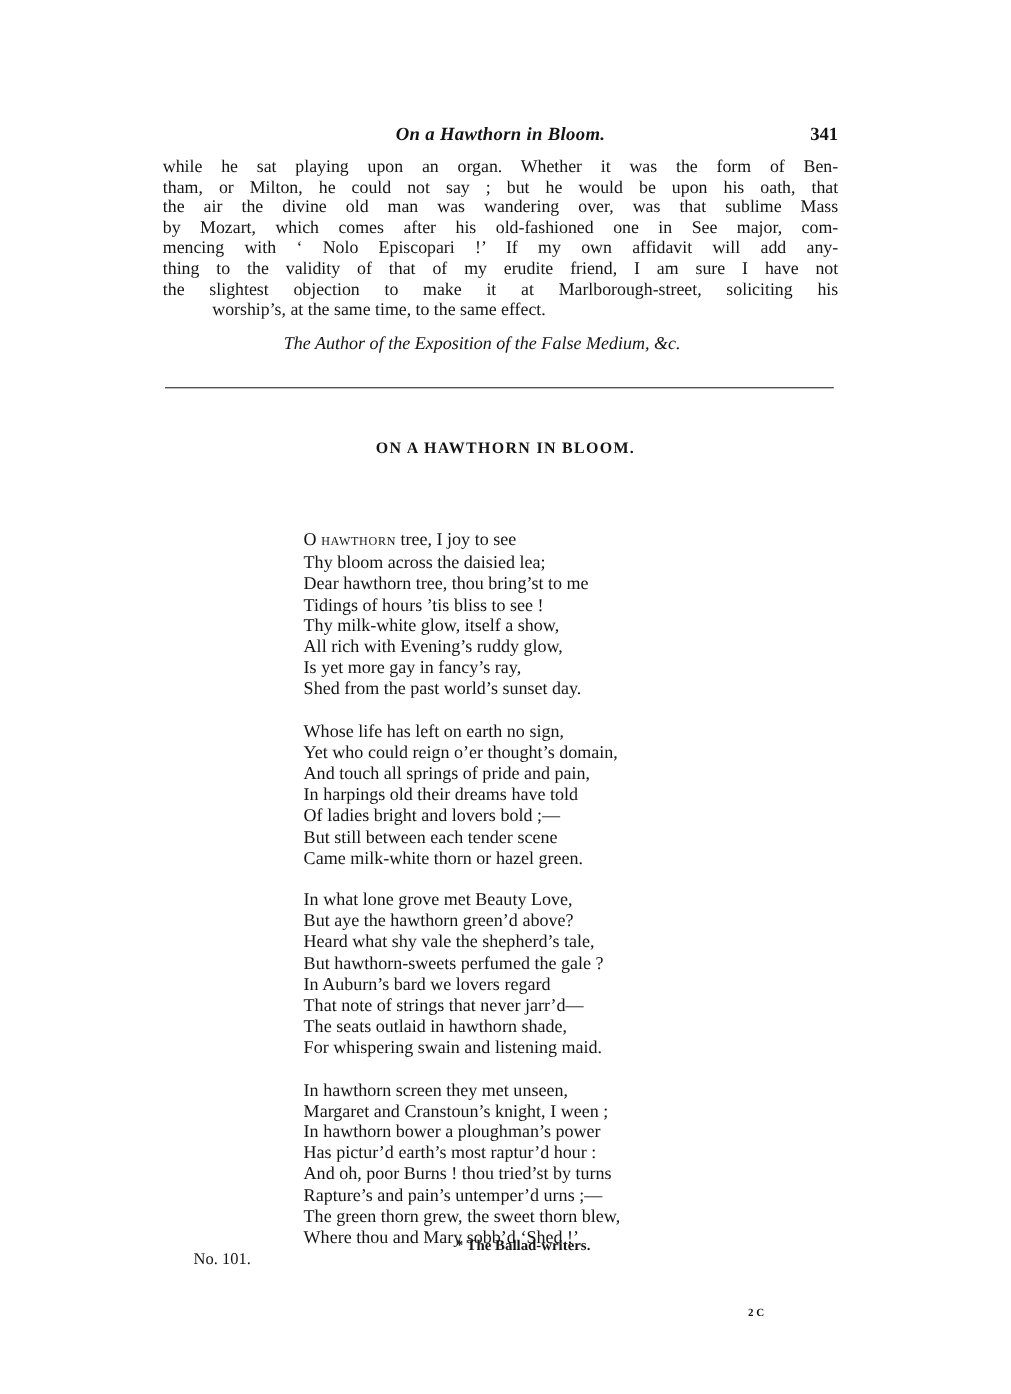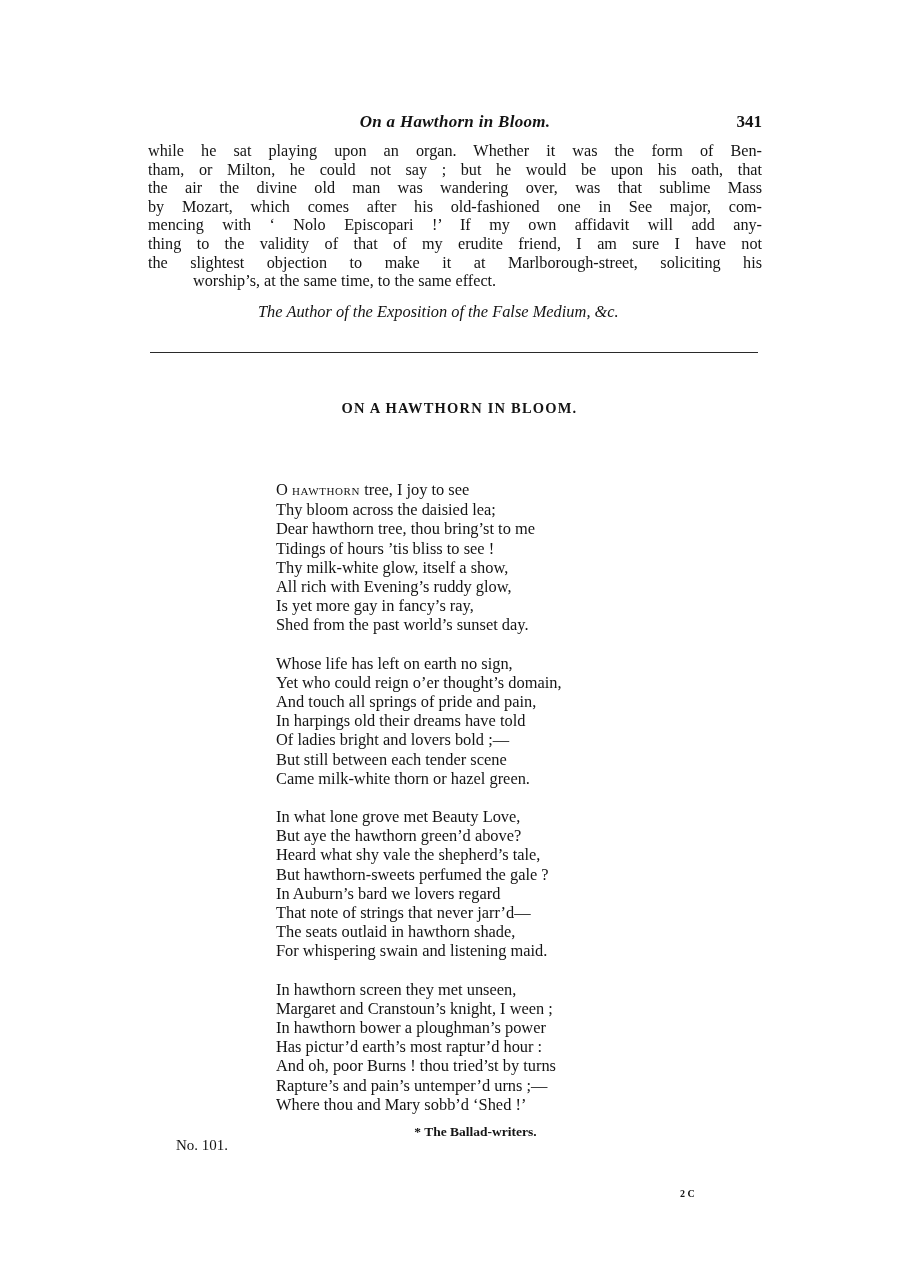--- a/index.html
+++ b/index.html
@@ -85,20 +85,21 @@
       <span class="verse-line">The seats outlaid in hawthorn shade,</span>
       <span class="verse-line">For whispering swain and listening maid.</span>
     </div>
     <div class="stanza">
       <span class="verse-line">In hawthorn screen they met unseen,</span>
       <span class="verse-line">Margaret and Cranstoun’s knight, I ween ;</span>
       <span class="verse-line">In hawthorn bower a ploughman’s power</span>
       <span class="verse-line">Has pictur’d earth’s most raptur’d hour :</span>
       <span class="verse-line">And oh, poor Burns !  thou tried’st by turns</span>
       <span class="verse-line">Rapture’s and pain’s untemper’d urns ;—</span>
+      <span class="verse-line">The green thorn grew, the sweet thorn blew,</span>
       <span class="verse-line">Where thou and Mary sobb’d ‘Shed !’</span>
     </div>
   </div>
 
   <div class="footnote">* The Ballad-writers.</div>
 
   <div class="footer-left">No. 101.</div>
   <div class="footer-right">2 C</div>
 
 </div>

